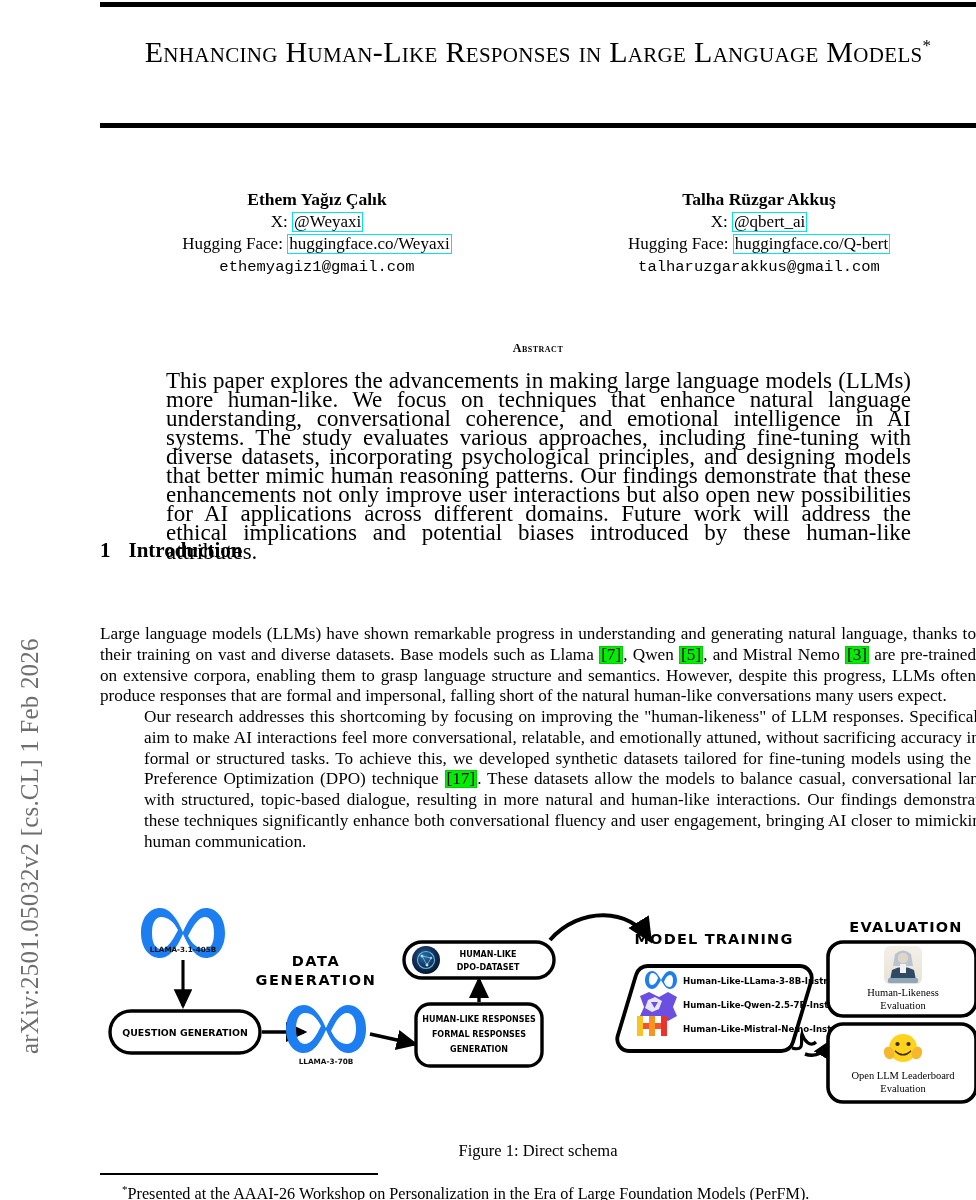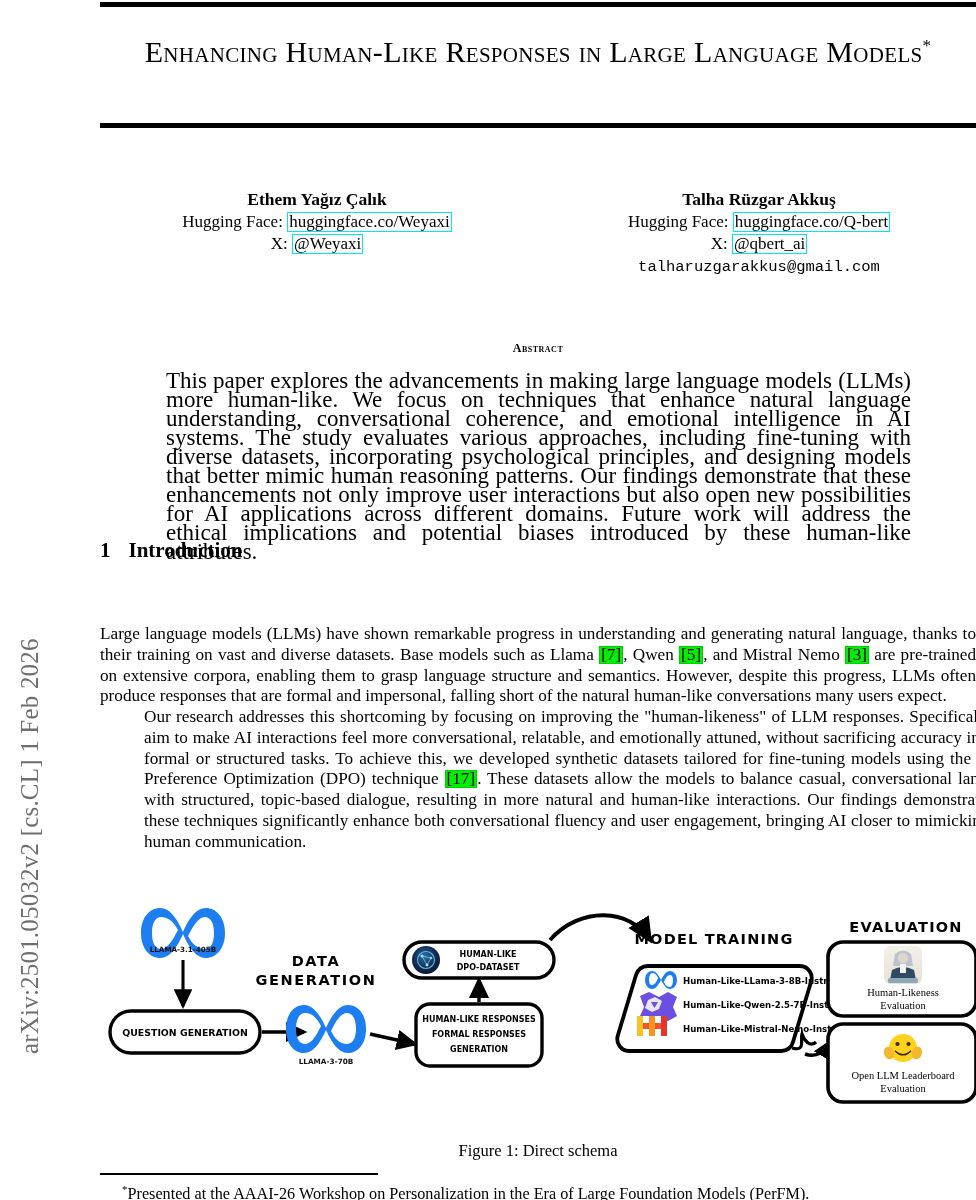--- a/index.html
+++ b/index.html
@@ -198,32 +198,33 @@
 
   <div class="rule rule-top"></div>
   <div class="rule rule-bottom"></div>
 
   <div id="title"><span>Enhancing Human-Like Responses in Large Language Models</span><sup>*</sup></div>
 
   <div id="authors">
 
     <div class="author-col">
       <div class="author-name">Ethem Yağız Çalık</div>
+      <div class="author-line"><span class="xlogo">X:</span>
+        <span class="linkbox">@Weyaxi</span></div>
       <div class="author-line"><span>Hugging Face:</span>
         <span class="linkbox">huggingface.co/Weyaxi</span></div>
-      <div class="author-line"><span class="xlogo">X:</span>
-        <span class="linkbox">@Weyaxi</span></div>
+      <div class="mono">ethemyagiz1@gmail.com</div>
     </div>
 
     <div class="author-col">
       <div class="author-name">Talha Rüzgar Akkuş</div>
+      <div class="author-line"><span class="xlogo">X:</span>
+        <span class="linkbox">@qbert_ai</span></div>
       <div class="author-line"><span>Hugging Face:</span>
         <span class="linkbox">huggingface.co/Q-bert</span></div>
-      <div class="author-line"><span class="xlogo">X:</span>
-        <span class="linkbox">@qbert_ai</span></div>
       <div class="mono">talharuzgarakkus@gmail.com</div>
     </div>
 
   </div>
 
   <div id="abstract-head">Abstract</div>
   <div id="abstract-body">This paper explores the advancements in making large language models (LLMs) more human-like. We focus on techniques that enhance natural language understanding, conversational coherence, and emotional intelligence in AI systems. The study evaluates various approaches, including fine-tuning with diverse datasets, incorporating psychological principles, and designing models that better mimic human reasoning patterns. Our findings demonstrate that these enhancements not only improve user interactions but also open new possibilities for AI applications across different domains. Future work will address the ethical implications and potential biases introduced by these human-like attributes.</div>
 
   <div id="sec1-head"><span class="num">1</span><span>Introduction</span></div>
 

